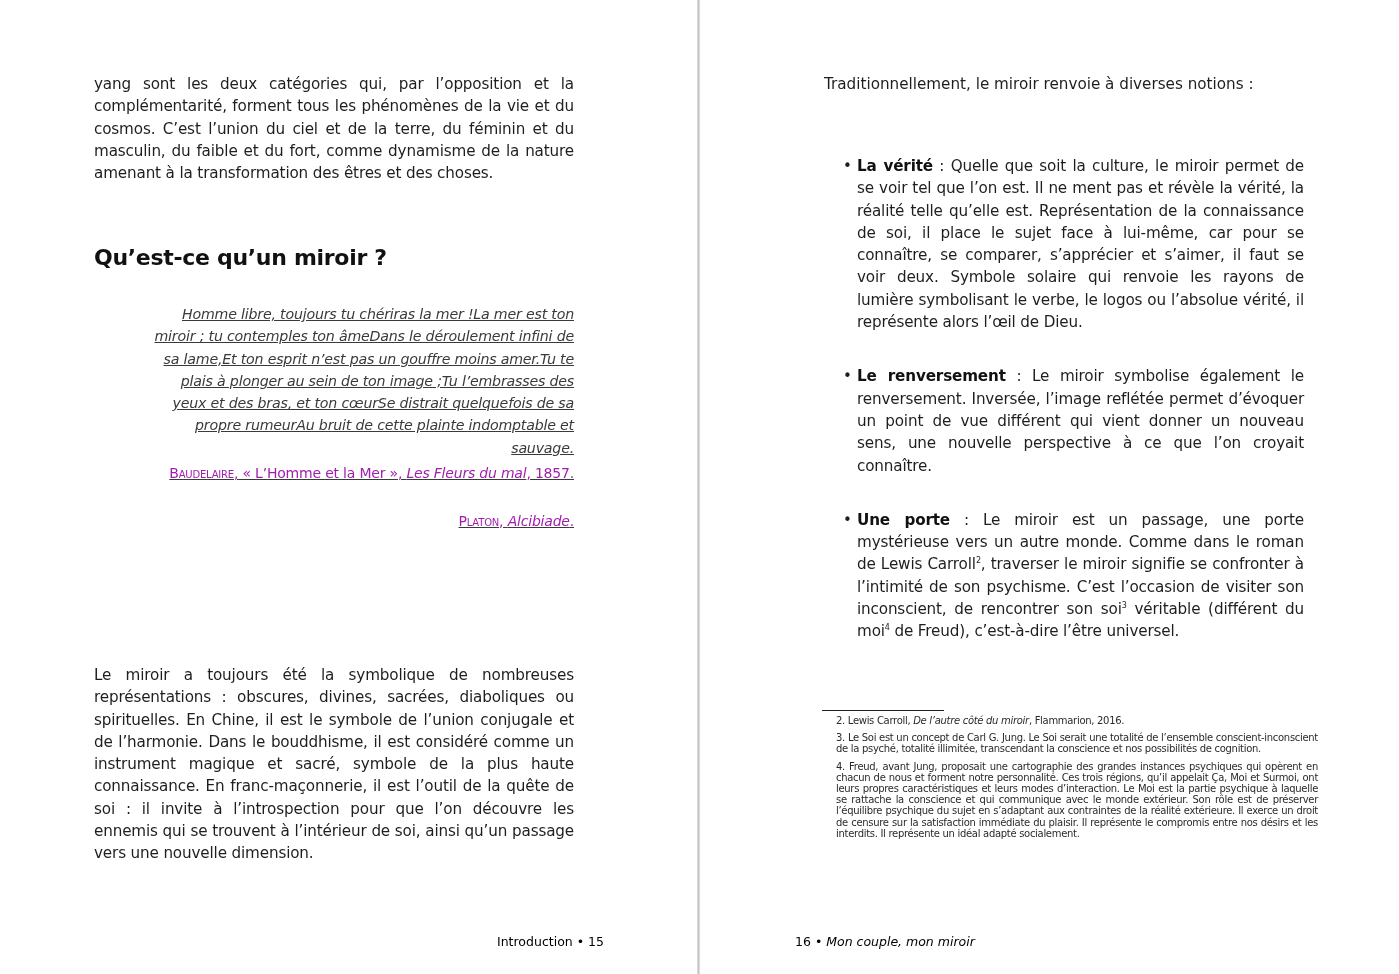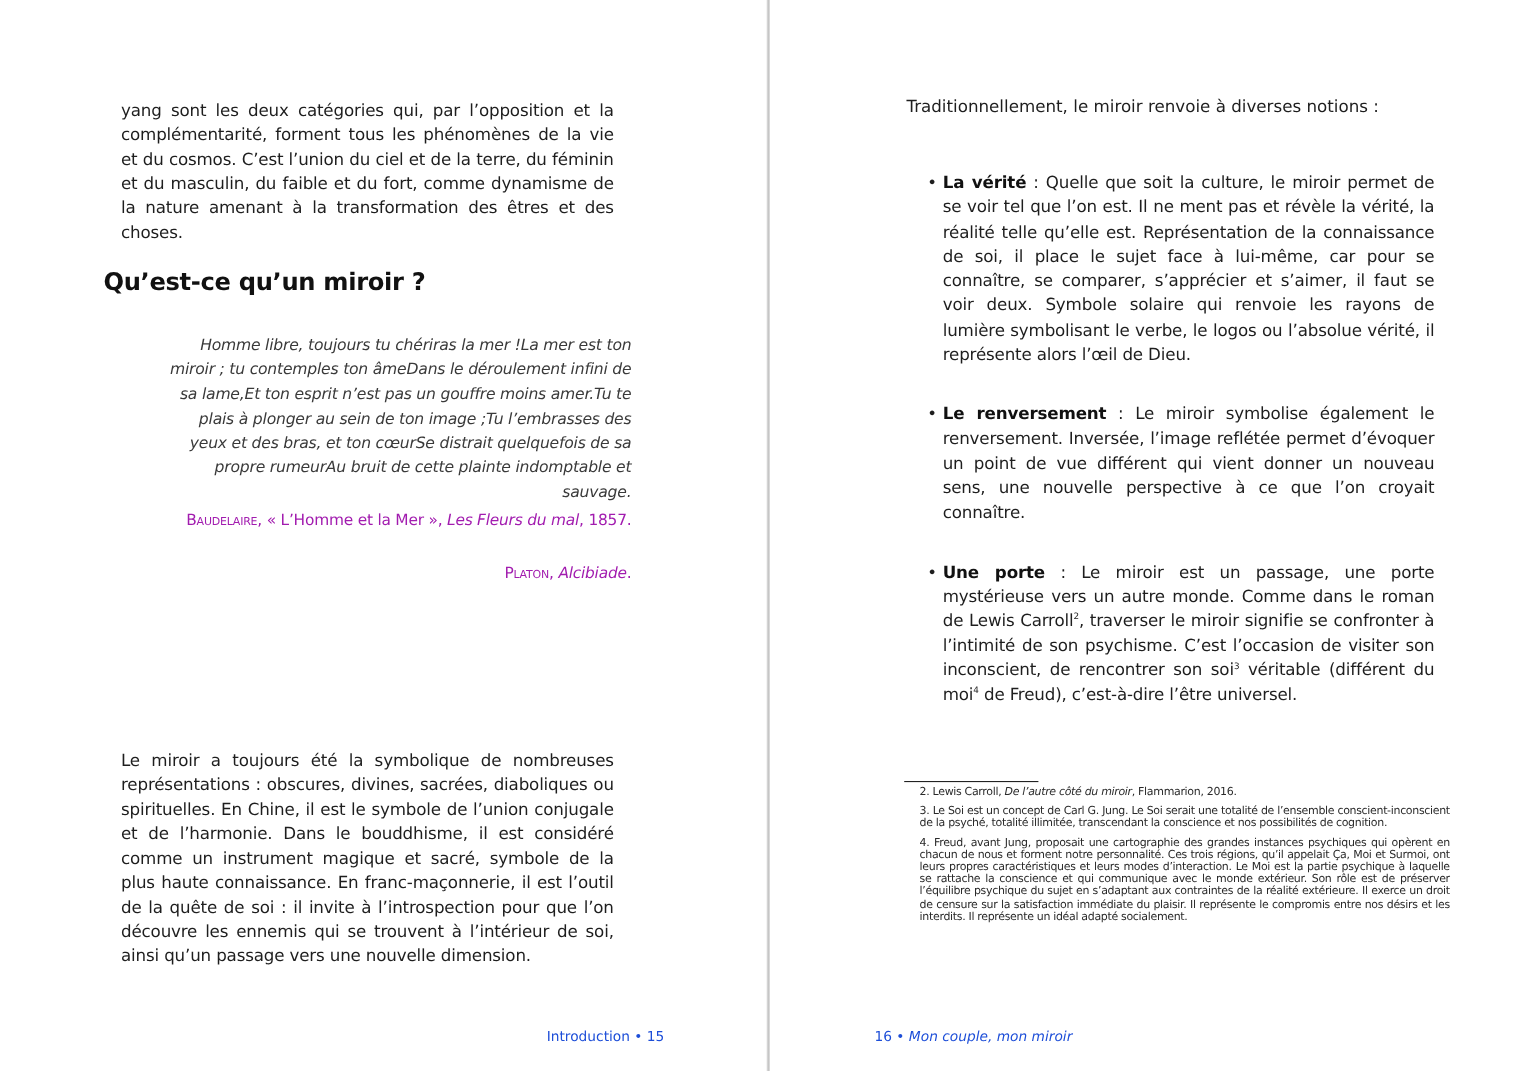--- a/index.html
+++ b/index.html
@@ -7,40 +7,40 @@
     width: 1399px; height: 974px; background: #ffffff; position: relative; overflow: hidden;
     font-family: "DejaVu Sans", sans-serif; color: #1e1e1e;
   }
   .page { position: absolute; top: 0; height: 974px; }
   .page-left { left: 0; width: 698px; }
   .page-right { left: 700px; width: 699px; }
   .divider { position: absolute; left: 697px; top: 0; width: 3px; height: 974px; background: #d9d9d9; }
   .divider::after { content: ""; position: absolute; left: 1px; top: 0; width: 1px; height: 100%; background: #c4c4c4; }
 
   .body-text { font-size: 15.2px; line-height: 22.3px; text-align: justify; letter-spacing: -0.15px; color: #1e1e1e; }
-  .body-text p { margin: 16px; }
+  .body-text p { margin: 0; }
 
   #lp-intro { position: absolute; left: 94px; top: 73px; width: 480px; }
   #lp-heading { position: absolute; left: 94px; top: 245px; font-size: 22px; font-weight: bold; letter-spacing: -0.3px; color: #111; margin: 0; }
 
-  .quote { position: absolute; left: 150px; width: 424px; text-align: right; font-style: italic; font-size: 14.2px; line-height: 22.3px; color: #3a3a3a; letter-spacing: -0.2px; }
+  .quote { position: absolute; left: 150px; width: 424px; text-align: right; font-style: italic; font-size: 14.2px; line-height: 22.3px; color: #3a3a3a; letter-spacing: -0.2px; text-decoration: underline; }
   .quote .attr { font-style: normal; margin-top: 3px; font-size: 14px; color: #a21caf; }
   .quote .attr .sc { font-variant: small-caps; }
   .quote .attr em { font-style: italic; }
   #quote-1 { top: 303px; }
   #quote-2 { top: 507px; }
 
   #lp-main { position: absolute; left: 94px; top: 664px; width: 480px; }
 
-  .folio { position: absolute; top: 934px; font-size: 12.5px; color: #1d4ed8; }
+  .folio { position: absolute; top: 934px; font-size: 12.5px; color: #000000; }
   #folio-left { left: 497px; }
   #folio-right { left: 795px; }
   #folio-right em { font-style: italic; }
 
-  #rp-lead { position: absolute; left: 824px; top: 86px; width: 480px; font-size: 15.2px; line-height: 22px; color: #1e1e1e; }
+  #rp-lead { position: absolute; left: 824px; top: 73px; width: 480px; font-size: 15.2px; line-height: 22px; color: #1e1e1e; }
   #rp-list { position: absolute; left: 857px; top: 123px; width: 447px; margin: 0; padding: 0; list-style: none; }
   #rp-list li { position: relative; margin-bottom: 18px; margin-top: 32px; }
   #rp-list li::before { content: "•"; position: absolute; left: -14px; top: 0; font-size: 15px; }
   #rp-list b { font-weight: bold; color: #111; }
   sup { font-size: 8px; line-height: 0; vertical-align: super; }
 
   #fn-rule { position: absolute; left: 822px; top: 710px; width: 122px; height: 1px; background: #222; }
   #footnotes { position: absolute; left: 836px; top: 715px; width: 482px; font-size: 10px; line-height: 11.2px; text-align: justify; color: #2a2a2a; letter-spacing: -0.3px; }
   #footnotes p { margin: 0 0 6px 0; }
   #footnotes em { font-style: italic; }

